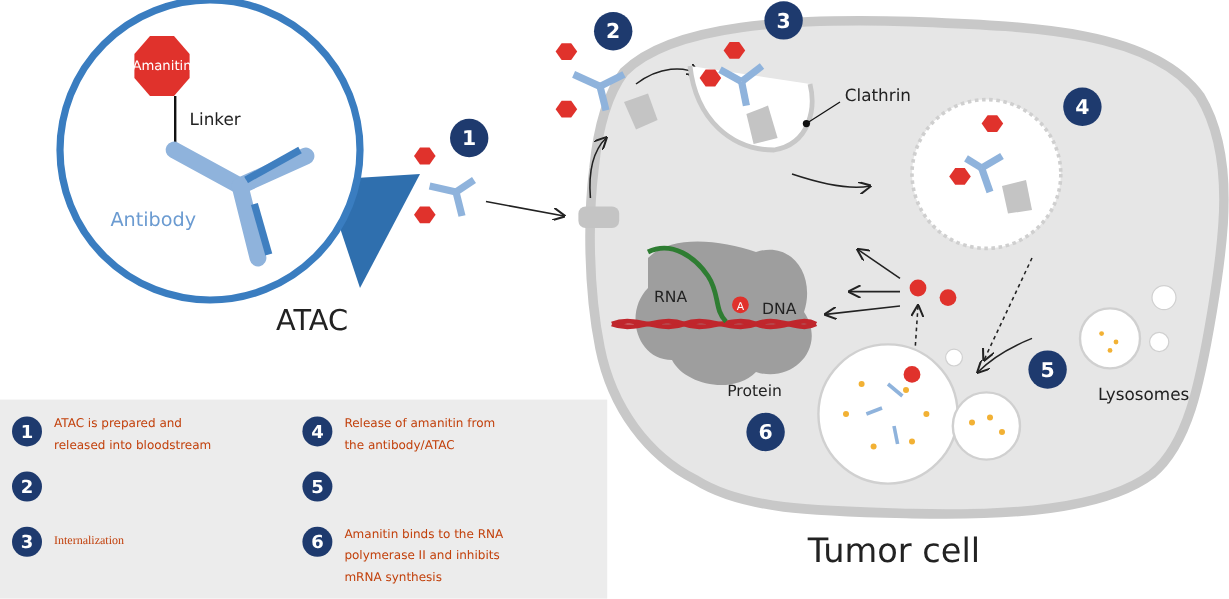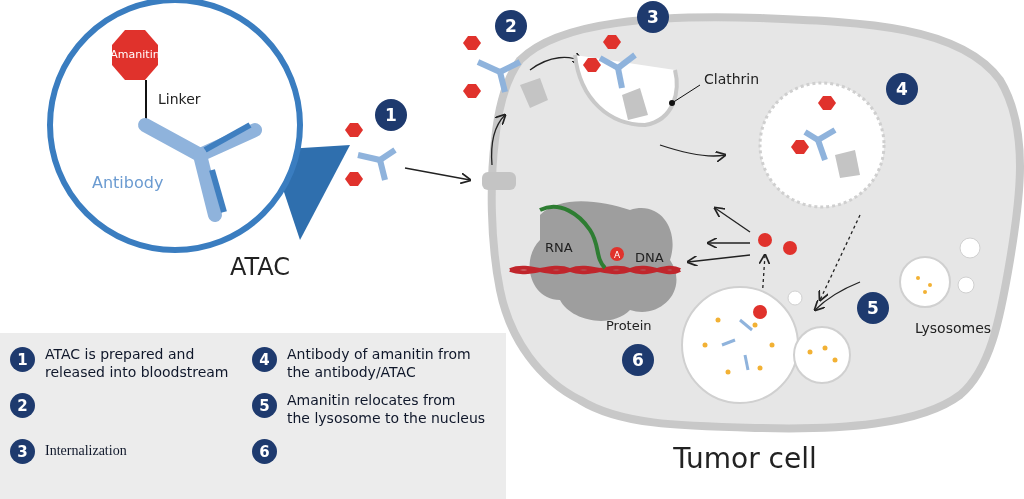--- a/index.html
+++ b/index.html
@@ -1,21 +1,21 @@
 <!DOCTYPE html>
 <html><head>
 <meta charset="utf-8">
 <style>
   html, body { margin:0; padding:0; background:#ffffff; }
   body { width:1024px; height:499px; overflow:hidden; position:relative; font-family:"DejaVu Sans", sans-serif; }
   #stage { position:absolute; left:0; top:0; width:1024px; height:499px; }
   .legend-panel { position:absolute; left:0; top:333px; width:506px; height:166px; background:#ececec; }
   .leg-item { position:absolute; display:flex; align-items:flex-start; }
   .leg-num { width:25px; height:25px; border-radius:50%; background:#1e3a6e; color:#fff; font-size:15px; font-weight:bold; display:flex; align-items:center; justify-content:center; flex-shrink:0; margin-top:2px; }
-  .leg-text { margin-left:10px; font-size:14px; line-height:18px; color:#0f172a; white-space:pre-line; }
+  .leg-text { margin-left:10px; font-size:10px; line-height:18px; color:#c2410c; white-space:pre-line; }
   svg text { font-family:"DejaVu Sans", sans-serif; }
 </style>
 </head>
 <body>
 
 <div id="stage">
 <svg width="1024" height="499" viewBox="0 0 1024 499">
   <defs>
     <marker id="arr" markerWidth="8" markerHeight="8" refX="7" refY="4" orient="auto">
       <path d="M0,0 L8,4 L0,8" fill="none" stroke="#222" stroke-width="1.3"></path>
@@ -171,25 +171,26 @@
   </div>
   <div class="leg-item" style="left:10px;top:58px;">
     <div class="leg-num">2</div>
   </div>
   <div class="leg-item" style="left:10px;top:104px;">
     <div class="leg-num">3</div>
     <div class="leg-text" style="margin-top:5px;font-family:Liberation Serif, serif;">Internalization</div>
   </div>
   <div class="leg-item" style="left:252px;top:12px;">
     <div class="leg-num">4</div>
-    <div class="leg-text">Antibody of amanitin from
+    <div class="leg-text">Release of amanitin from
 the antibody/ATAC</div>
   </div>
   <div class="leg-item" style="left:252px;top:58px;">
     <div class="leg-num">5</div>
-    <div class="leg-text">Amanitin relocates from
-the lysosome to the nucleus</div>
   </div>
   <div class="leg-item" style="left:252px;top:104px;">
     <div class="leg-num">6</div>
+    <div class="leg-text">Amanitin binds to the RNA
+polymerase II and inhibits
+mRNA synthesis</div>
   </div>
 </div>
 </div>
 
 </body></html>

